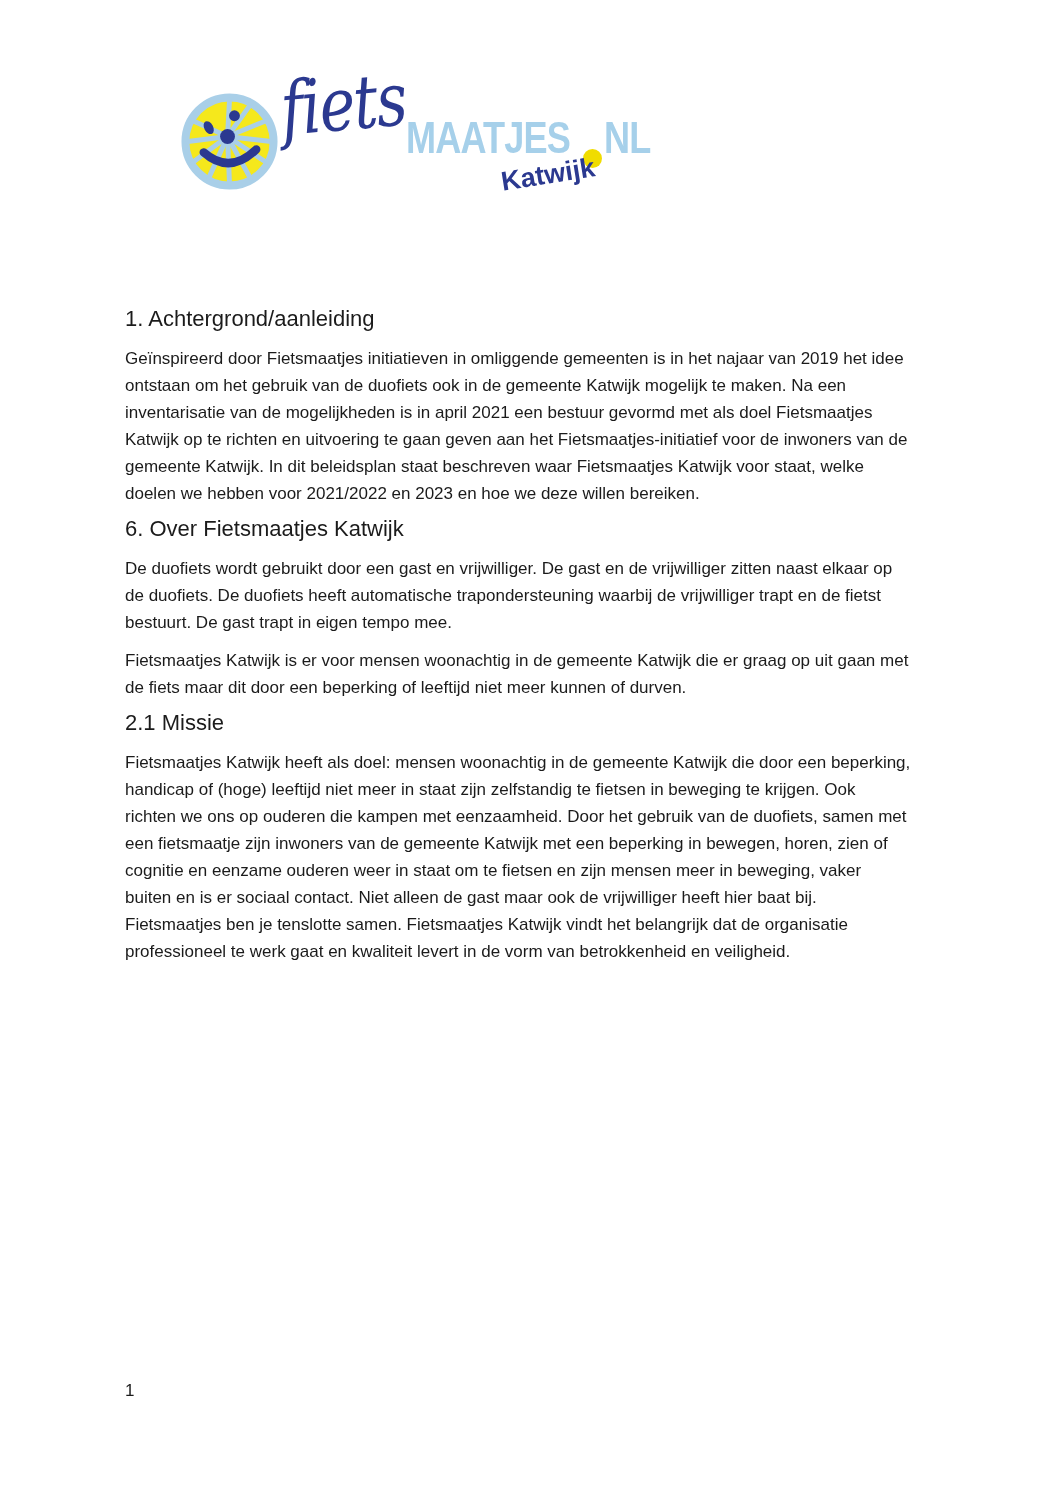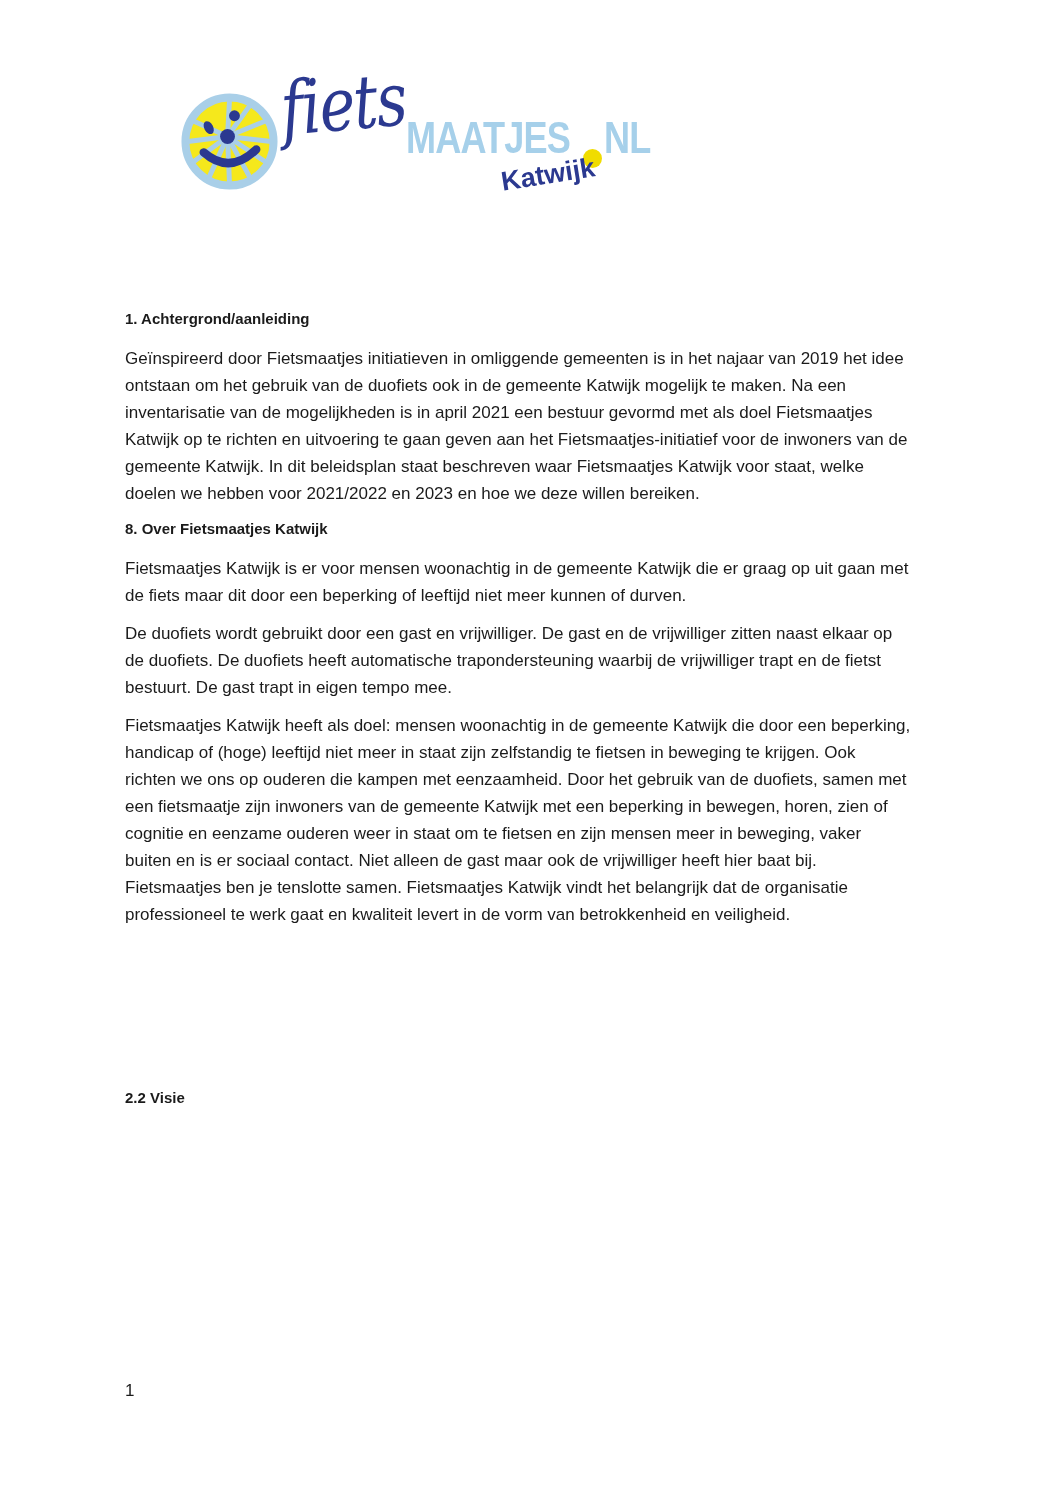--- a/index.html
+++ b/index.html
@@ -73,24 +73,24 @@
 
   
   .content {
     position: absolute;
     left: 125px; top: 308px;
     width: 802px;
     font-size: 17px;
     line-height: 27px;
   }
   .content h3 {
-    font-size: 15px;
+    font-size: 22px;
     line-height: 22px;
     margin: 8px 0 15px 0;
-    font-weight: bold;
+    font-weight: normal;
     color: #1b1b1b;
   }
   .content h3.first { margin-top: 0; }
   .content h3.gap-heading { margin-top: 159px; }
   .content p {
     margin: 0 16px 11px 0;
   }
 
   .page-number {
     position: absolute;
@@ -132,24 +132,24 @@
     <div class="logo-dot"></div>
     <div class="logo-tld">NL</div>
     <div class="logo-loc">Katwijk</div>
   </div>
 
   <div class="content">
 
     <h3 class="first">1. Achtergrond/aanleiding</h3>
     <p>Geïnspireerd door Fietsmaatjes initiatieven in omliggende gemeenten is in het najaar van 2019 het idee ontstaan om het gebruik van de duofiets ook in de gemeente Katwijk mogelijk te maken. Na een inventarisatie van de mogelijkheden is in april 2021 een bestuur gevormd met als doel Fietsmaatjes Katwijk op te richten en uitvoering te gaan geven aan het Fietsmaatjes-initiatief voor de inwoners van de gemeente Katwijk.  In dit beleidsplan staat beschreven waar Fietsmaatjes Katwijk voor staat, welke doelen we hebben voor 2021/2022 en 2023 en hoe we deze willen bereiken.</p>
 
-    <h3>8. Over Fietsmaatjes Katwijk</h3>
+    <h3>6. Over Fietsmaatjes Katwijk</h3>
+    <p>De duofiets wordt gebruikt door een gast en vrijwilliger. De gast en de vrijwilliger zitten naast elkaar op de duofiets. De duofiets heeft automatische trapondersteuning waarbij de vrijwilliger trapt en de fietst bestuurt. De gast trapt in eigen tempo mee.</p>
     <p>Fietsmaatjes Katwijk is er voor mensen woonachtig in de gemeente Katwijk die er graag op uit gaan met de fiets maar dit door een beperking of leeftijd niet meer kunnen of durven.</p>
-    <p>De duofiets wordt gebruikt door een gast en vrijwilliger. De gast en de vrijwilliger zitten naast elkaar op de duofiets. De duofiets heeft automatische trapondersteuning waarbij de vrijwilliger trapt en de fietst bestuurt. De gast trapt in eigen tempo mee.</p>
 
+    <h3>2.1 Missie</h3>
     <p>Fietsmaatjes Katwijk heeft als doel: mensen woonachtig in de gemeente Katwijk die door een beperking, handicap of (hoge) leeftijd niet meer in staat zijn zelfstandig te fietsen in beweging te krijgen. Ook richten we ons op ouderen die kampen met eenzaamheid. Door het gebruik van de duofiets, samen met een fietsmaatje zijn inwoners van de gemeente Katwijk met een beperking in bewegen, horen, zien of cognitie en eenzame ouderen weer in staat om te fietsen en zijn mensen meer in beweging, vaker buiten en is er sociaal contact. Niet alleen de gast maar ook de vrijwilliger heeft hier baat bij. Fietsmaatjes ben je tenslotte samen. Fietsmaatjes Katwijk vindt het belangrijk dat de organisatie professioneel te werk gaat en kwaliteit levert in de vorm van betrokkenheid en veiligheid.</p>
 
-    <h3 class="gap-heading">2.2 Visie</h3>
   </div>
 
   <div class="page-number">1</div>
 
 </div>
 
 </body></html>

